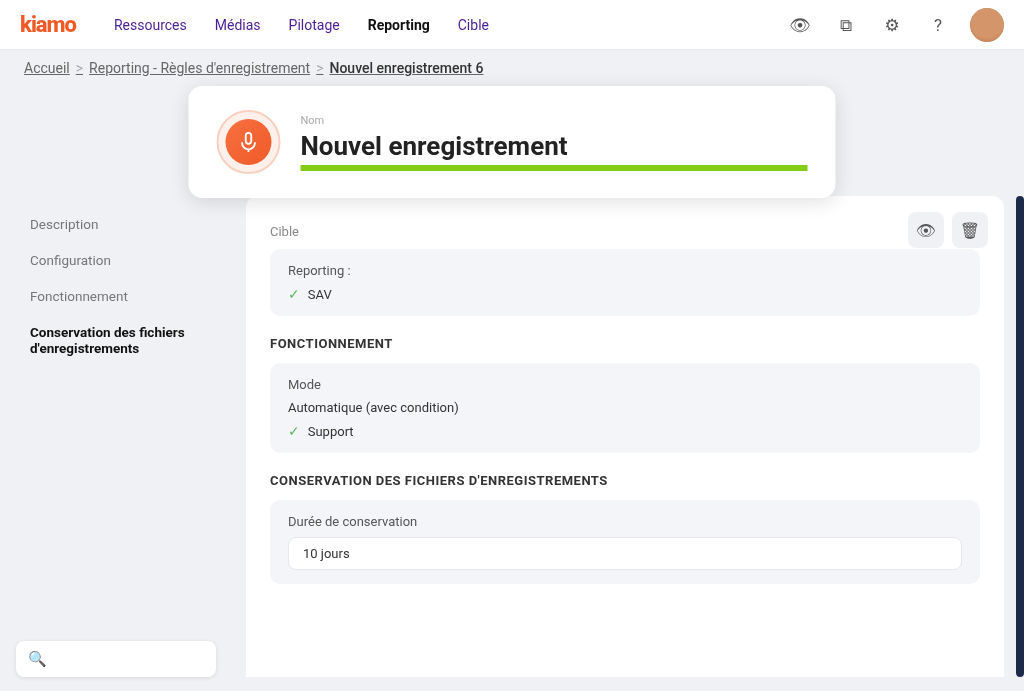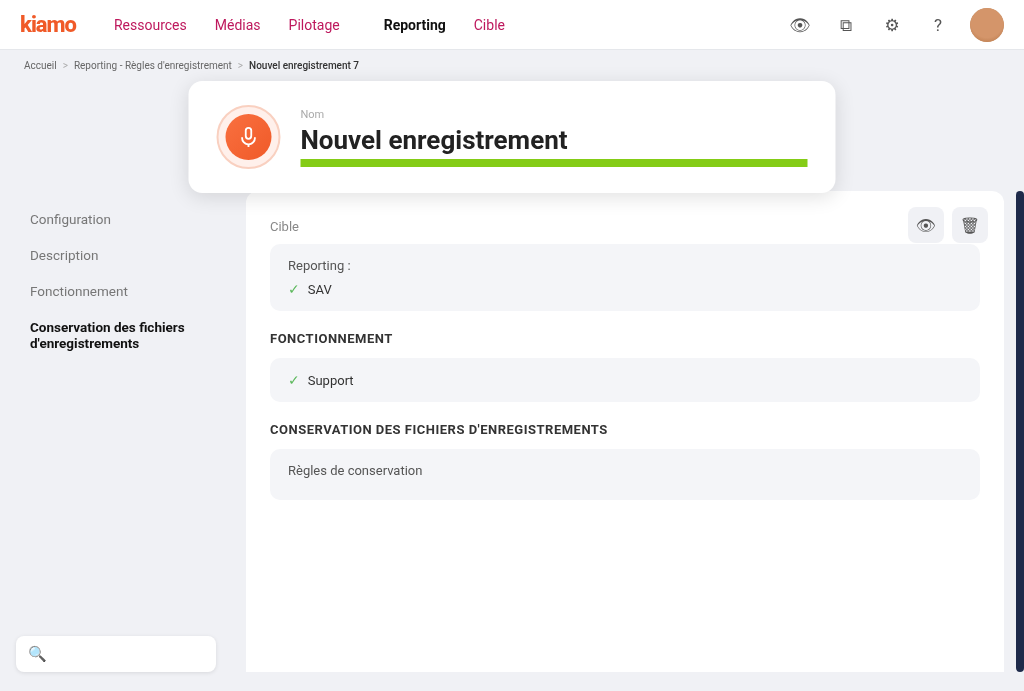--- a/index.html
+++ b/index.html
@@ -25,29 +25,28 @@
     }
     .logo {
       color: #f05a28;
       font-size: 22px;
       font-weight: 800;
       letter-spacing: -1px;
       margin-right: 10px;
     }
     .nav-item {
       font-size: 14px;
-      color: #be185d;
+      color: #4c1d95;
       cursor: pointer;
       padding: 4px 0;
       text-decoration: none;
     }
     .nav-item.active {
       font-weight: 700;
       color: #111;
-      margin-left: 16px;
     }
     .nav-spacer { flex: 1; }
     .nav-icons {
       display: flex;
       align-items: center;
       gap: 18px;
     }
     .nav-icon-btn {
       width: 28px;
       height: 28px;
@@ -77,22 +76,23 @@
       position: relative;
     }
 
     
     .breadcrumb {
       background: #f0f1f5;
       padding: 10px 24px;
       display: flex;
       align-items: center;
       gap: 6px;
-      font-size: 10px;
+      font-size: 14px;
       color: #666;
+      text-decoration: underline;
     }
     .breadcrumb-sep { color: #aaa; }
     .breadcrumb-link { cursor: pointer; color: #666; }
     .breadcrumb-current { color: #333; font-weight: 500; }
 
     
     .main-layout {
       display: flex;
       height: calc(691px - 50px - 34px);
       background: #f0f1f5;
@@ -142,21 +142,21 @@
     .card-header-info { flex: 1; }
     .card-header-label {
       font-size: 11px;
       color: #aaa;
       margin-bottom: 4px;
     }
     .card-header-title {
       font-size: 26px;
       font-weight: 700;
       color: #222;
-      border-bottom: 8px solid #84cc16;
+      border-bottom: 6px solid #84cc16;
       padding-bottom: 4px;
     }
 
     
     .sidebar {
       width: 220px;
       flex-shrink: 0;
       padding-top: 120px;
       padding-right: 10px;
     }
@@ -325,42 +325,42 @@
       <div class="avatar-face"></div>
     </div>
   </div>
 </nav>
 
 <div class="breadcrumb">
   <span class="breadcrumb-link">Accueil</span>
   <span class="breadcrumb-sep">&gt;</span>
   <span class="breadcrumb-link">Reporting - Règles d'enregistrement</span>
   <span class="breadcrumb-sep">&gt;</span>
-  <span class="breadcrumb-current">Nouvel enregistrement 7</span>
+  <span class="breadcrumb-current">Nouvel enregistrement 6</span>
 </div>
 
 <div class="main-layout">
 
   <div class="card-header">
     <div class="mic-icon-wrap">
       <div class="mic-icon-inner">
         <svg width="22" height="22" viewBox="0 0 24 24" fill="white">
           <path d="M12 1a4 4 0 0 1 4 4v6a4 4 0 0 1-8 0V5a4 4 0 0 1 4-4zm0 2a2 2 0 0 0-2 2v6a2 2 0 0 0 4 0V5a2 2 0 0 0-2-2zm7 9a1 1 0 0 1 1 1 8 8 0 0 1-7 7.94V23h-2v-2.06A8 8 0 0 1 4 13a1 1 0 1 1 2 0 6 6 0 0 0 12 0 1 1 0 0 1 1-1z"></path>
         </svg>
       </div>
     </div>
     <div class="card-header-info">
       <div class="card-header-label">Nom</div>
       <div class="card-header-title">Nouvel enregistrement</div>
     </div>
   </div>
 
   <div class="sidebar">
+    <div class="sidebar-item">Description</div>
     <div class="sidebar-item">Configuration</div>
-    <div class="sidebar-item">Description</div>
     <div class="sidebar-item">Fonctionnement</div>
     <div class="sidebar-item active-bold">Conservation des fichiers d'enregistrements</div>
   </div>
 
   <div class="content-area">
     <div class="content-inner">
 
       <div class="action-buttons">
         <button class="action-btn">👁</button>
         <button class="action-btn">🗑</button>
@@ -370,29 +370,32 @@
       <div class="tag-box">
         <div class="tag-box-title">Reporting :</div>
         <div class="tag-item">
           <span class="check-icon">✓</span>
           <span>SAV</span>
         </div>
       </div>
 
       <div class="section-heading">FONCTIONNEMENT</div>
       <div class="tag-box">
+        <div class="tag-box-title">Mode</div>
+        <div style="font-size:13px;color:#333;margin-bottom:8px;">Automatique (avec condition)</div>
         <div class="tag-item">
           <span class="check-icon">✓</span>
           <span>Support</span>
         </div>
       </div>
 
       <div class="section-heading">CONSERVATION DES FICHIERS D'ENREGISTREMENTS</div>
       <div class="duration-box">
-        <div class="duration-label">Règles de conservation</div>
+        <div class="duration-label">Durée de conservation</div>
+        <div class="duration-value">10 jours</div>
       </div>
 
     </div>
   </div>
 
   <div class="scroll-indicator"></div>
 
   <div class="search-bar">
     <span class="search-icon">🔍</span>
   </div>

